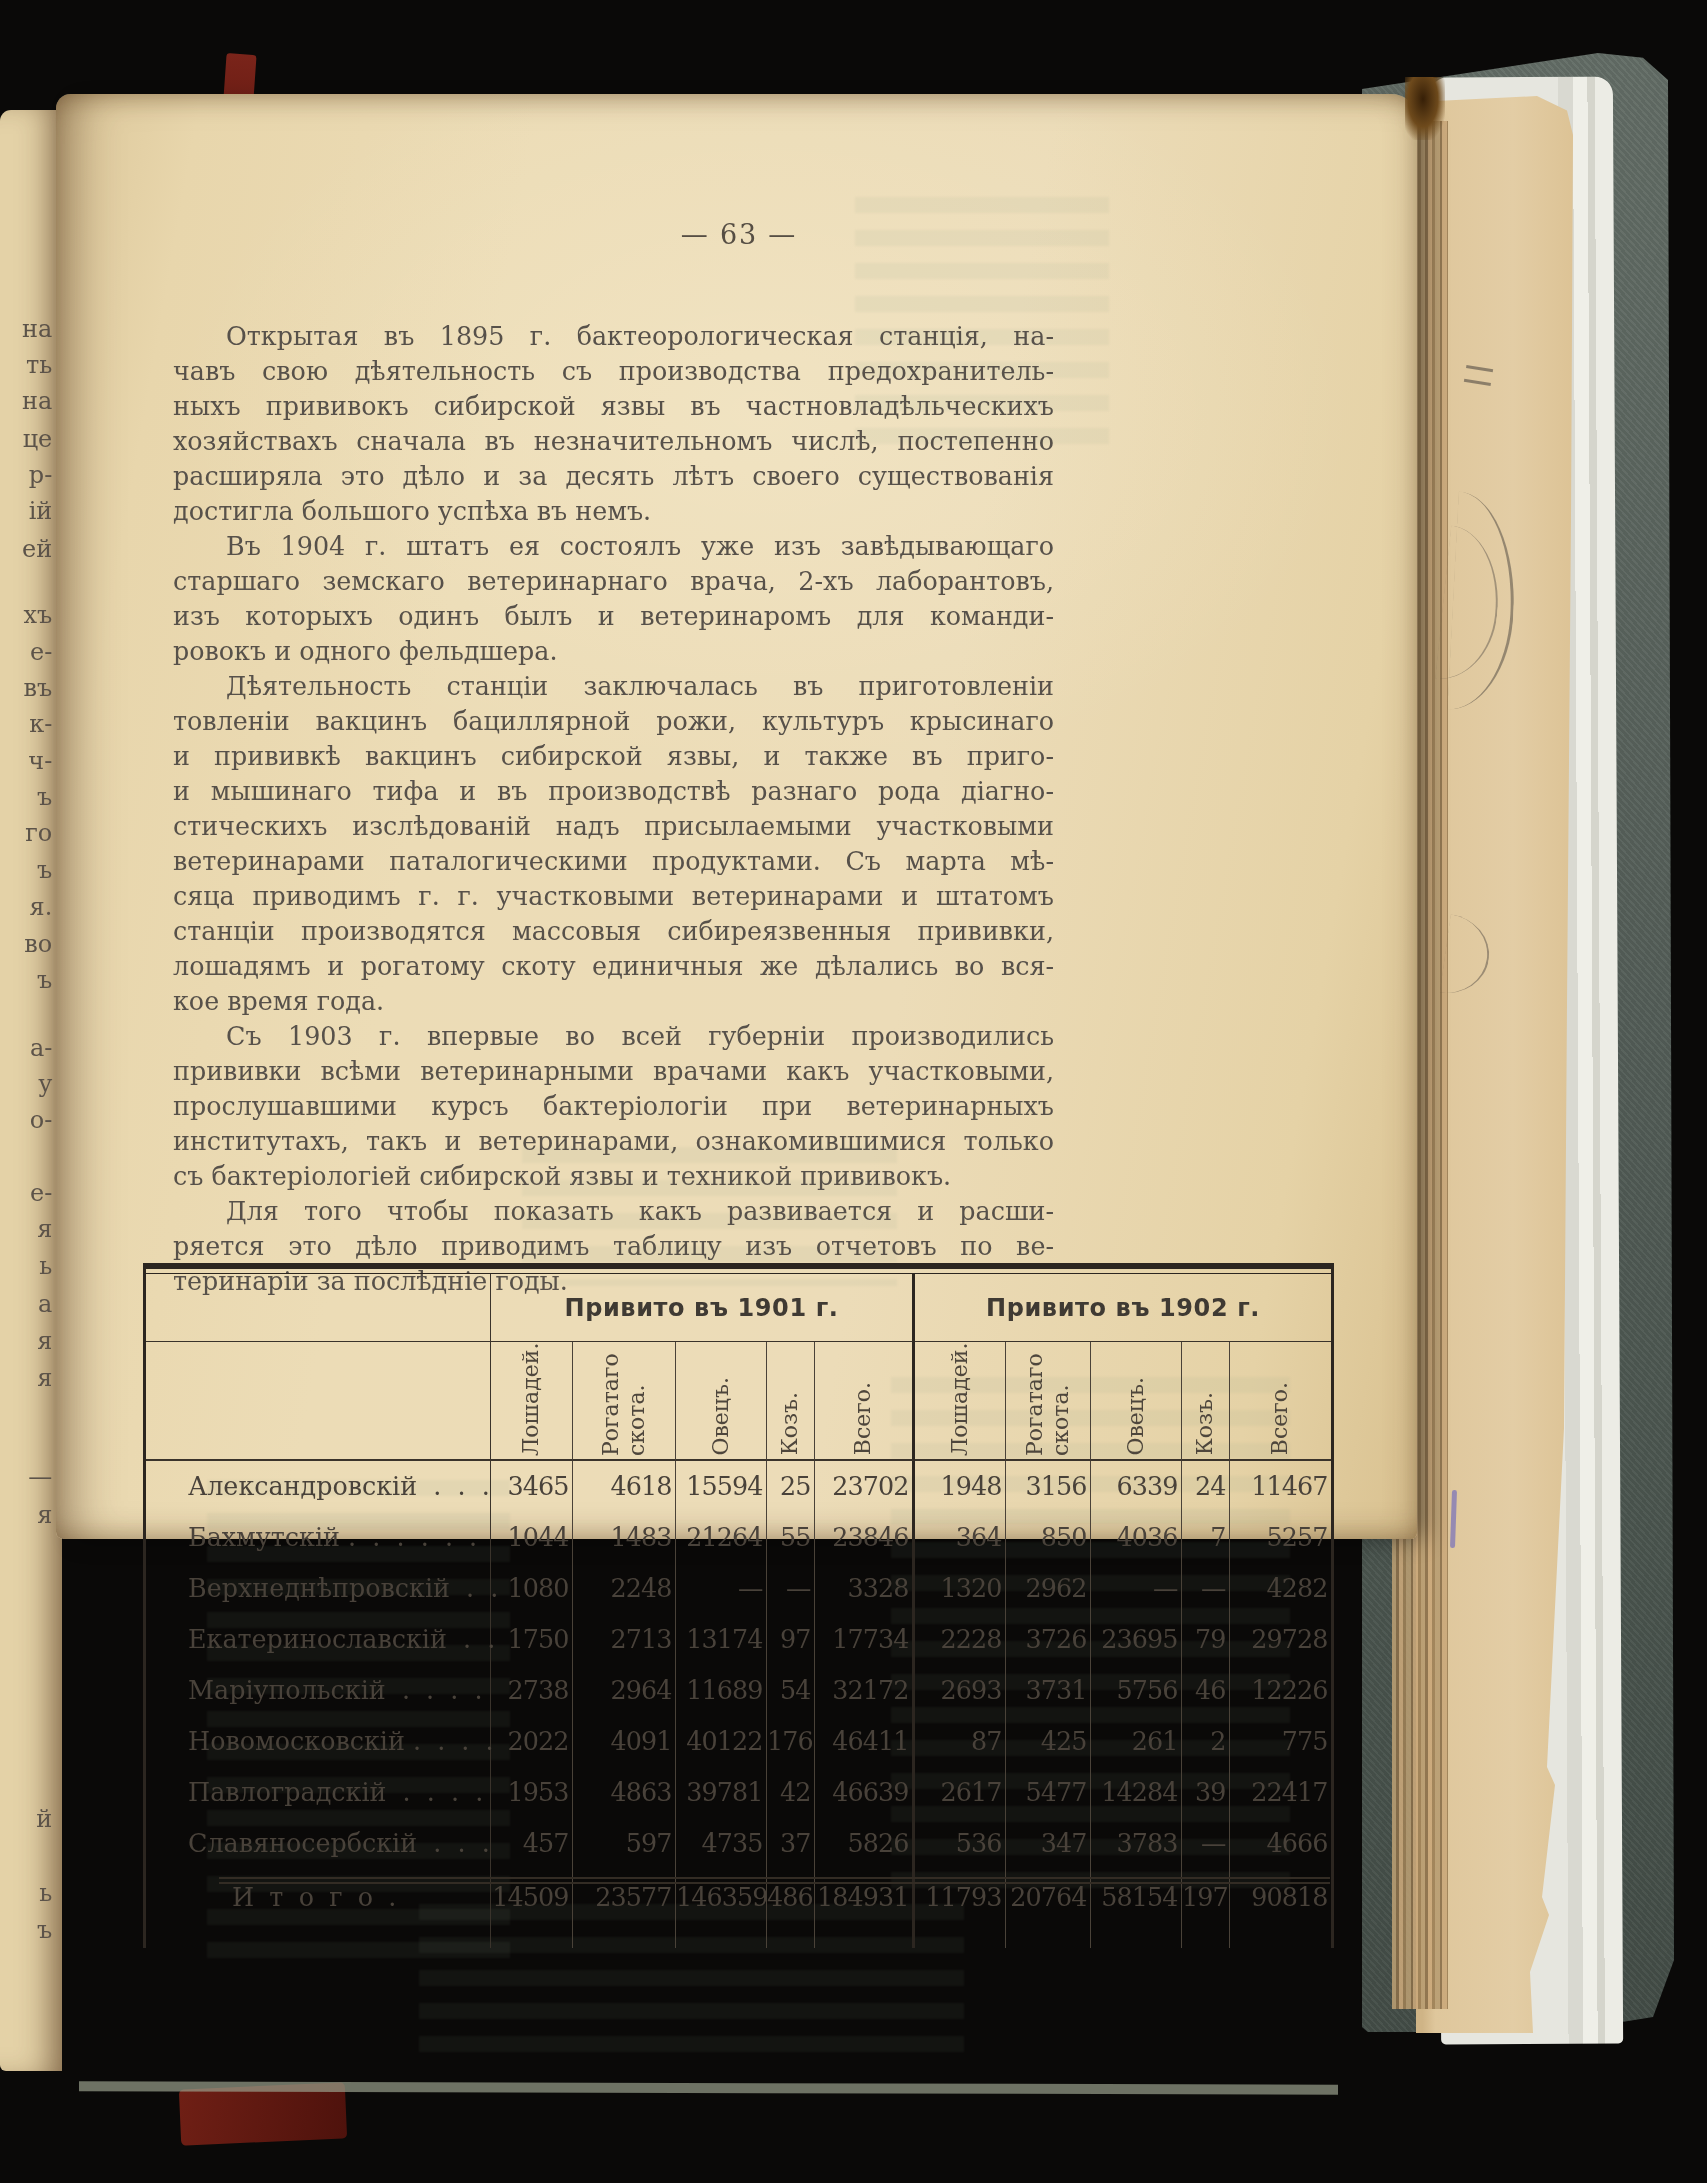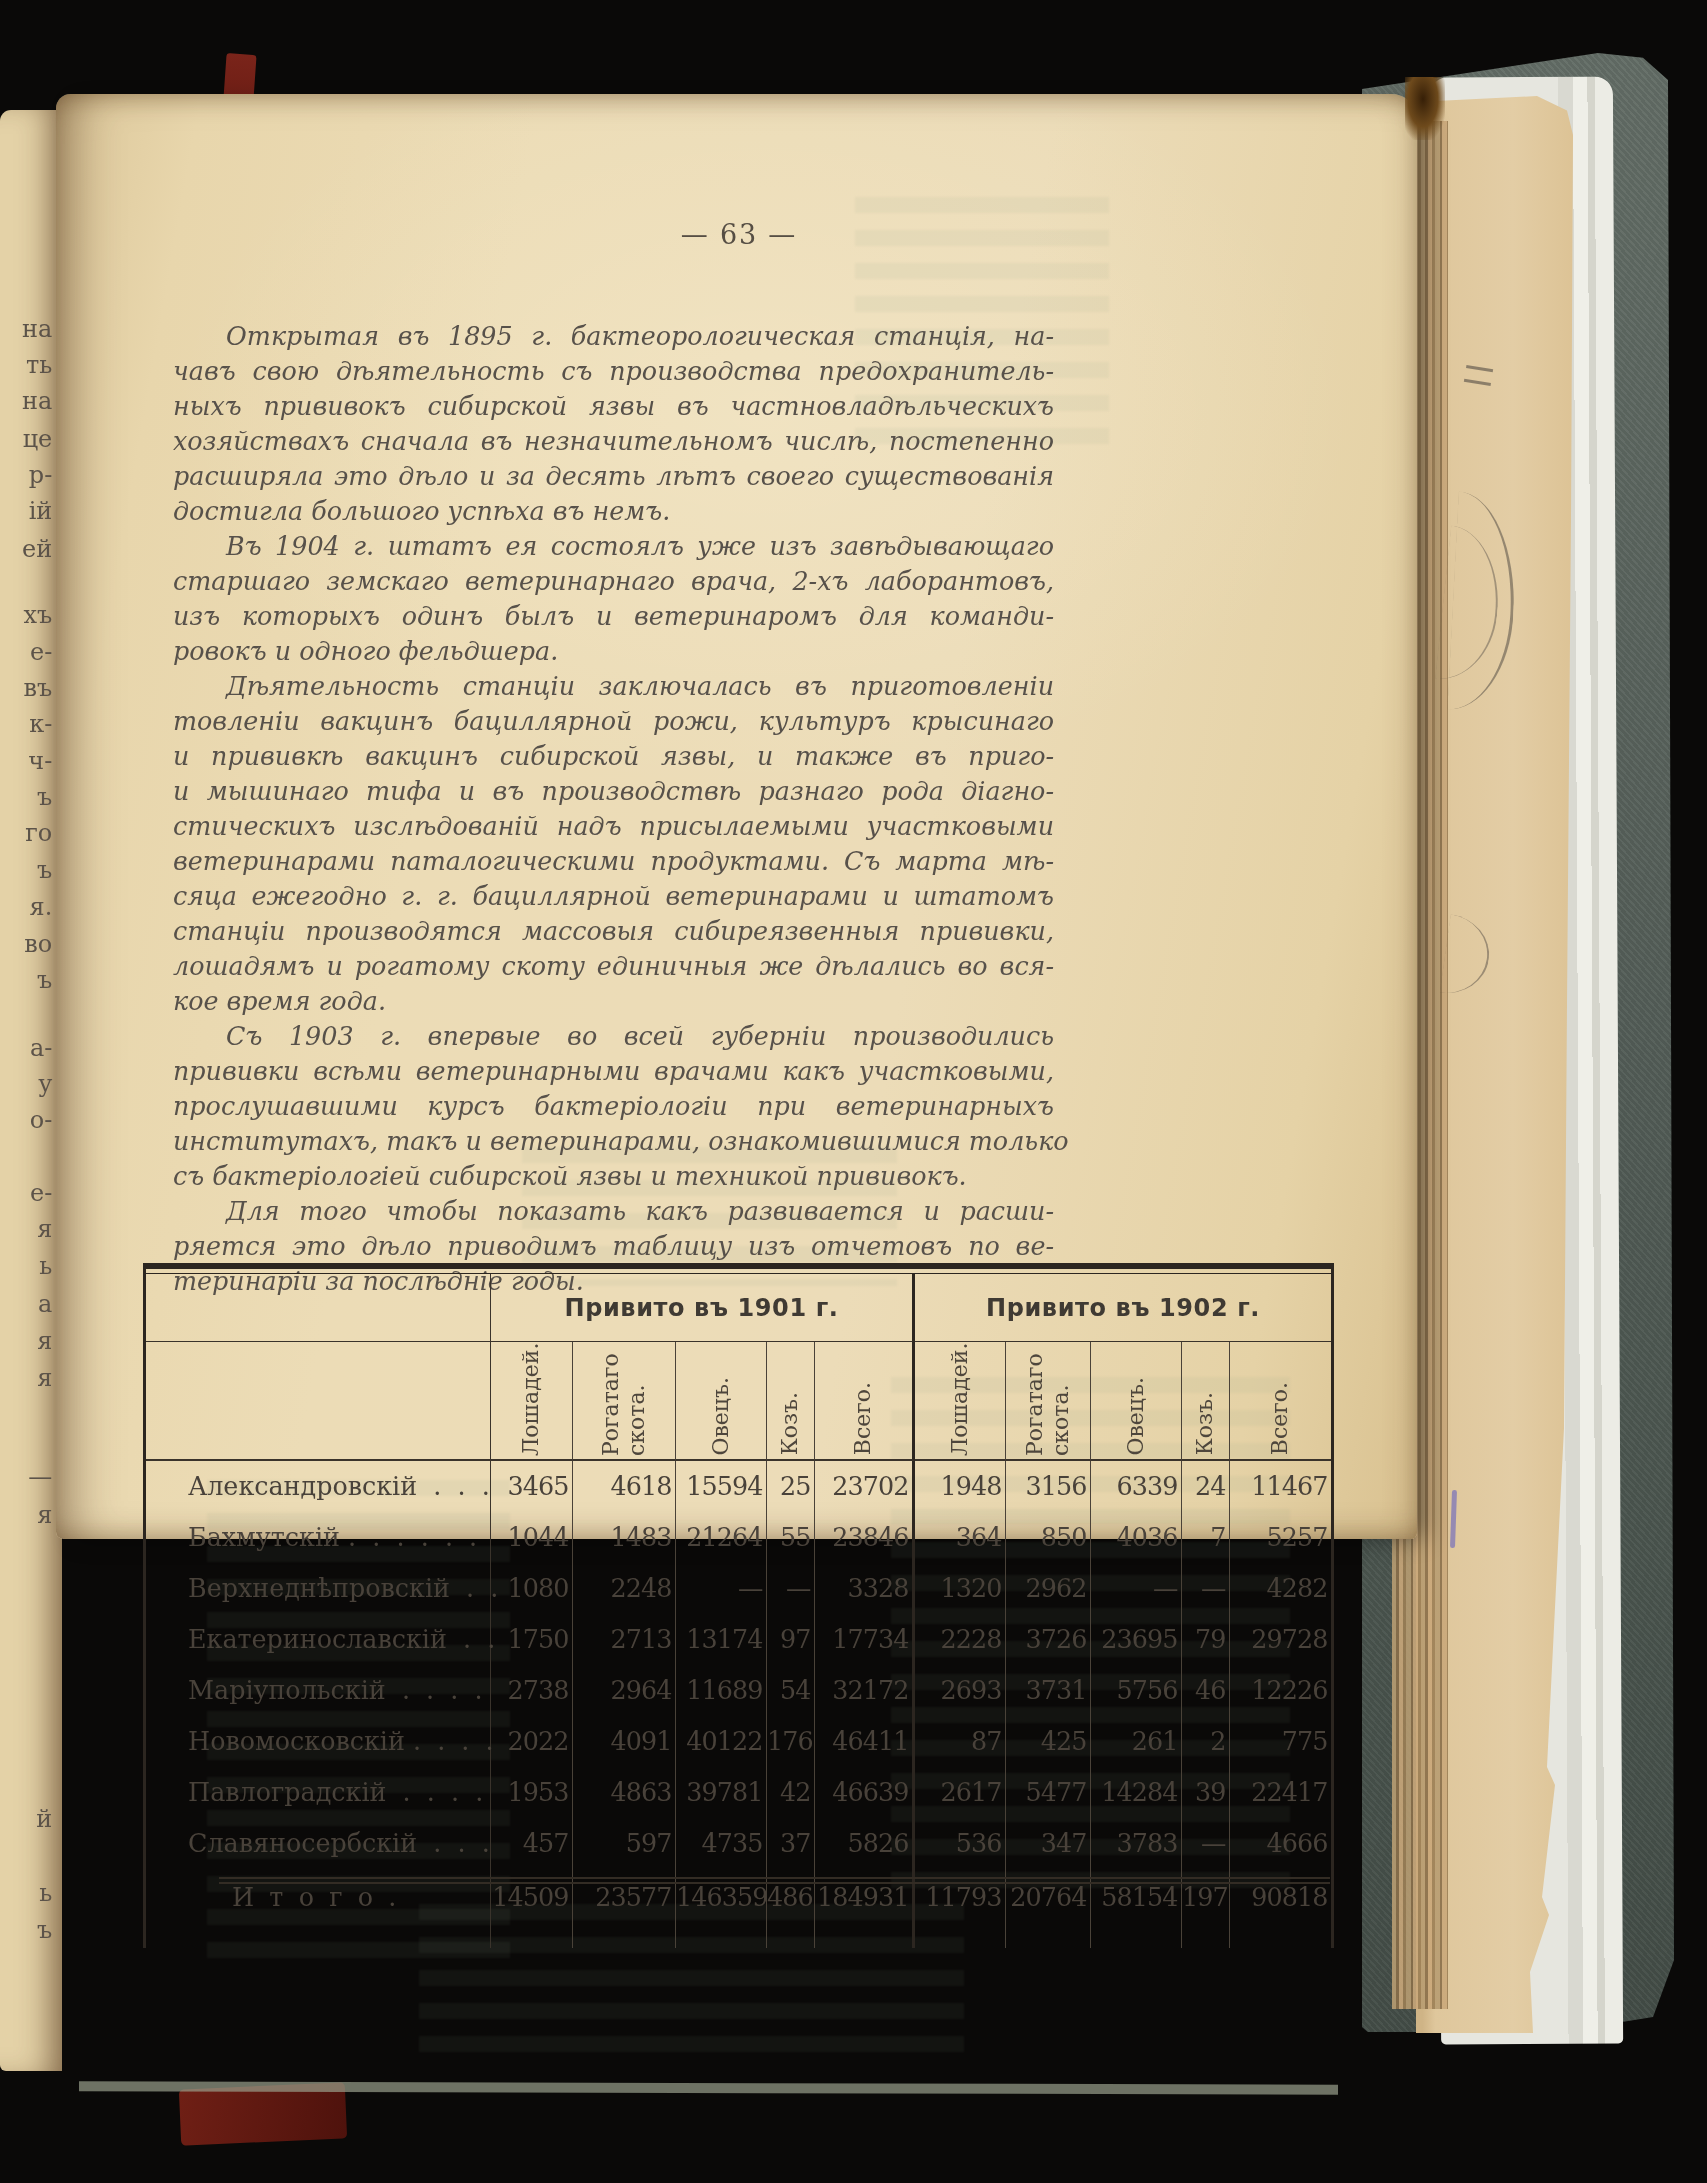--- a/index.html
+++ b/index.html
@@ -44,21 +44,21 @@
                    inset 0 -18px 30px -19.4px rgba(85,55,20,.35),
                    13.3px 6px 24px -7.3px rgba(0,0,0,.45);}
   .ghost{position:absolute;z-index:1;filter:blur(1.2px);opacity:.5;
         background:repeating-linear-gradient(180deg,rgba(128,150,126,.17) 0 15.7px,rgba(128,150,126,0) 15.7px 33px);}
 
   .pageno{position:absolute;left:562px;top:125px;width:242px;text-align:center;z-index:3;
         font-size:27px;letter-spacing:1.8px;color:#564e44;}
 
   .bodytext{position:absolute;left:117px;top:225px;width:881px;z-index:3;color:#57514a;
         font-size:25.4px;line-height:35px;}
-  .line{height:35px;text-align:justify;text-align-last:justify;white-space:nowrap;font-style:italic;}
+  .line{height:35px;text-align:justify;text-align-last:justify;white-space:nowrap;}
   .para .line:first-child{text-indent:53px;}
   .para .line:last-child{text-align-last:left;}
 
   
   .tbl{position:absolute;left:87px;top:1169px;width:1191px;z-index:3;color:#49423a;
        border-left:3px solid #2c2620;border-right:3px solid #2c2620;box-sizing:border-box;}
   .toprule{height:4.2px;border-top:6.7px solid #2c2620;border-bottom:1.8px solid #2c2620;}
   .trow{display:flex;}
   .tc{box-sizing:border-box;flex:0 0 auto;overflow:visible;}
   .cw0{width:345px;} .cw1{width:82px;} .cw2{width:103px;} .cw3{width:91px;} .cw4{width:48px;} .cw5{width:100px;}
@@ -165,21 +165,21 @@
         <div class="line">изъ которыхъ одинъ былъ и ветеринаромъ для команди-</div>
         <div class="line">ровокъ и одного фельдшера.</div>
       </div>
       <div class="para">
         <div class="line">Дѣятельность станціи заключалась въ приготовленіи</div>
         <div class="line">товленіи вакцинъ бациллярной рожи, культуръ крысинаго</div>
         <div class="line">и прививкѣ вакцинъ сибирской язвы, и также въ приго-</div>
         <div class="line">и мышинаго тифа и въ производствѣ разнаго рода діагно-</div>
         <div class="line">стическихъ изслѣдованій надъ присылаемыми участковыми</div>
         <div class="line">ветеринарами паталогическими продуктами. Съ марта мѣ-</div>
-        <div class="line">сяца ежегодно г. г. бациллярной ветеринарами и штатомъ</div>
+        <div class="line">сяца приводимъ г. г. участковыми ветеринарами и штатомъ</div>
         <div class="line">станціи производятся массовыя сибиреязвенныя прививки,</div>
         <div class="line">лошадямъ и рогатому скоту единичныя же дѣлались во вся-</div>
         <div class="line">кое время года.</div>
       </div>
       <div class="para">
         <div class="line">Съ 1903 г. впервые во всей губерніи производились</div>
         <div class="line">прививки всѣми ветеринарными врачами какъ участковыми,</div>
         <div class="line">прослушавшими курсъ бактеріологіи при ветеринарныхъ</div>
         <div class="line">институтахъ, такъ и ветеринарами, ознакомившимися только</div>
         <div class="line">съ бактеріологіей сибирской язвы и техникой прививокъ.</div>

